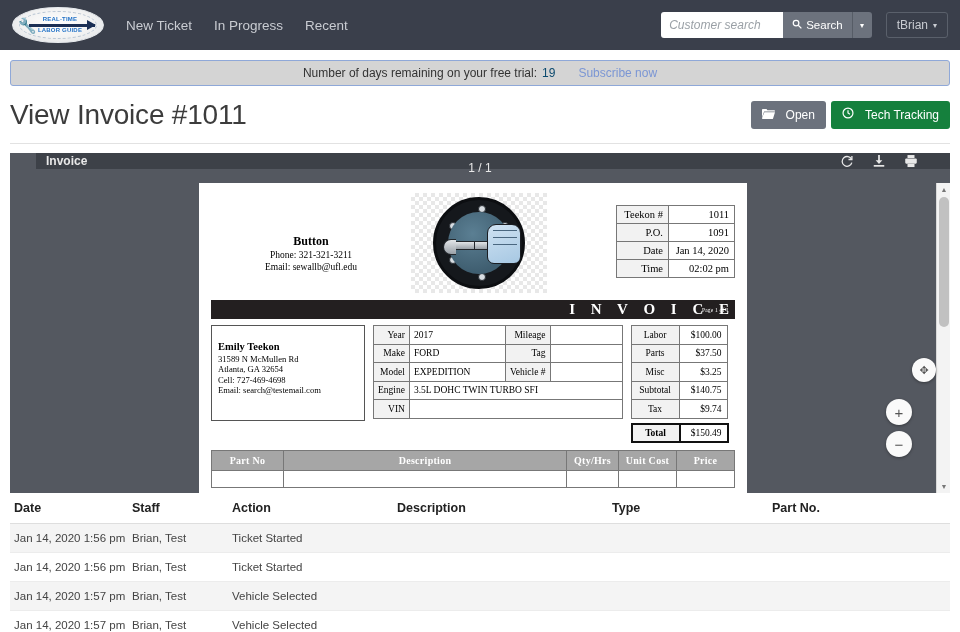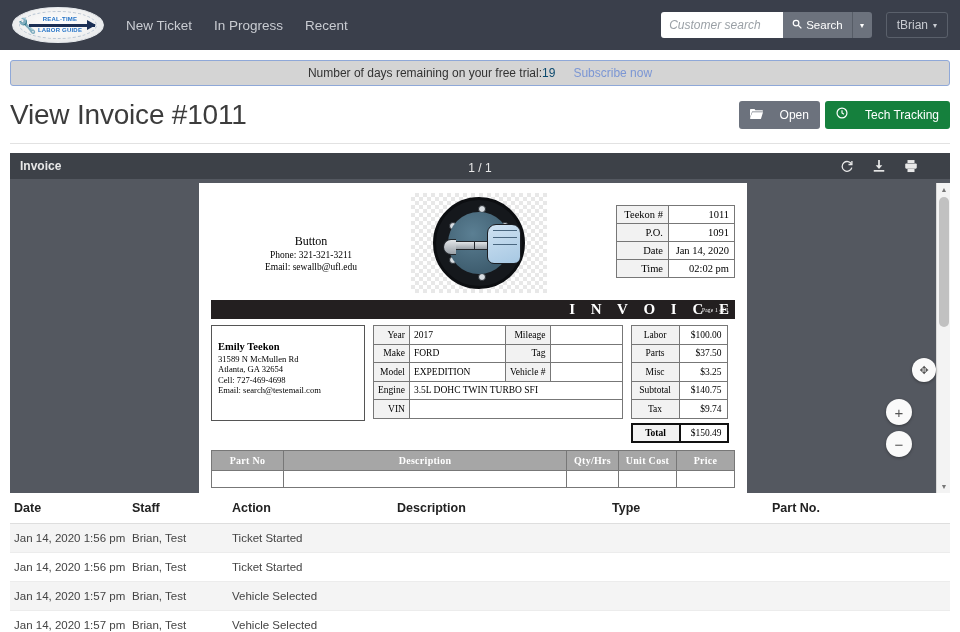--- a/index.html
+++ b/index.html
@@ -111,58 +111,60 @@
 
   
   .trial-banner {
     margin: 10px 10px 0 10px;
     height: 26px;
     background: #d4d4d4;
     border: 1px solid #8fa8d8;
     border-radius: 3px;
     display: flex; align-items: center; justify-content: center;
     font-size: 12px; color: #333;
+    gap: 5px;
   }
   .trial-days { color: #0c4a6e; font-weight: normal; }
   .trial-link { color: #7b96d4; margin-left: 18px; cursor: pointer; text-decoration: none; }
 
   
   .title-row {
     margin: 0 10px;
     height: 58px;
     display: flex; align-items: center; justify-content: space-between;
     border-bottom: 1px solid #e2e2e2;
   }
   .page-title {
     font-size: 28px; font-weight: normal; color: #3c3c3c;
     letter-spacing: -.2px;
   }
   .title-actions { display: flex; gap: 5px; }
   .btn {
     height: 28px; padding: 0 11px; border-radius: 3px;
     border: none; color: #fff; font-size: 12px;
-    display: flex; align-items: center; gap: 17px; cursor: pointer;
+    display: flex; align-items: center; gap: 11px; cursor: pointer;
     font-family: "Liberation Sans", sans-serif;
   }
   .btn-open { background: #6c727d; }
   .btn-tech { background: #15803d; }
 
   
   .pdf-viewer {
     margin: 9px 10px 0 10px;
     height: 340px;
     background: #545860;
     position: relative;
     overflow: hidden;
   }
   .pdf-toolbar {
-    height: 26px; background: #3d4148;
+    height: 16px; background: #3d4148;
     display: flex; align-items: center;
     padding: 0 10px;
     color: #e8e8e8;
+    margin-left: 26px;
   }
   .pdf-toolbar-title { font-size: 12px; font-weight: bold; }
   .pdf-pageind {
     position: absolute; left: 0; right: 0; top: 0;
     height: 30px; line-height: 30px; text-align: center;
     font-size: 12px; color: #e8e8e8; pointer-events: none;
   }
   .pdf-tools {
     margin-left: auto; display: flex; align-items: center; gap: 18px;
     position: relative; z-index: 2; padding-right: 22px;
@@ -181,21 +183,21 @@
     color: #000;
     overflow: hidden;
   }
 
   
   .inv-head { display: flex; align-items: flex-start; height: 105px; }
   .inv-shop {
     width: 200px; text-align: center; padding-top: 42px;
     font-size: 9.5px; line-height: 12px;
   }
-  .inv-shop .shopname { font-weight: normal; font-size: 12px; display:block; margin-bottom: 2px;}
+  .inv-shop .shopname { font-weight: bold; font-size: 12px; display:block; margin-bottom: 2px;}
   .inv-logo {
     width: 136px; height: 100px;
     position: relative;
     background-image:
       linear-gradient(45deg, #e8e8e8 25%, transparent 25%, transparent 75%, #e8e8e8 75%),
       linear-gradient(45deg, #e8e8e8 25%, transparent 25%, transparent 75%, #e8e8e8 75%);
     background-size: 8px 8px;
     background-position: 0 0, 4px 4px;
     background-color: #fff;
     display: flex; align-items: center; justify-content: center;

